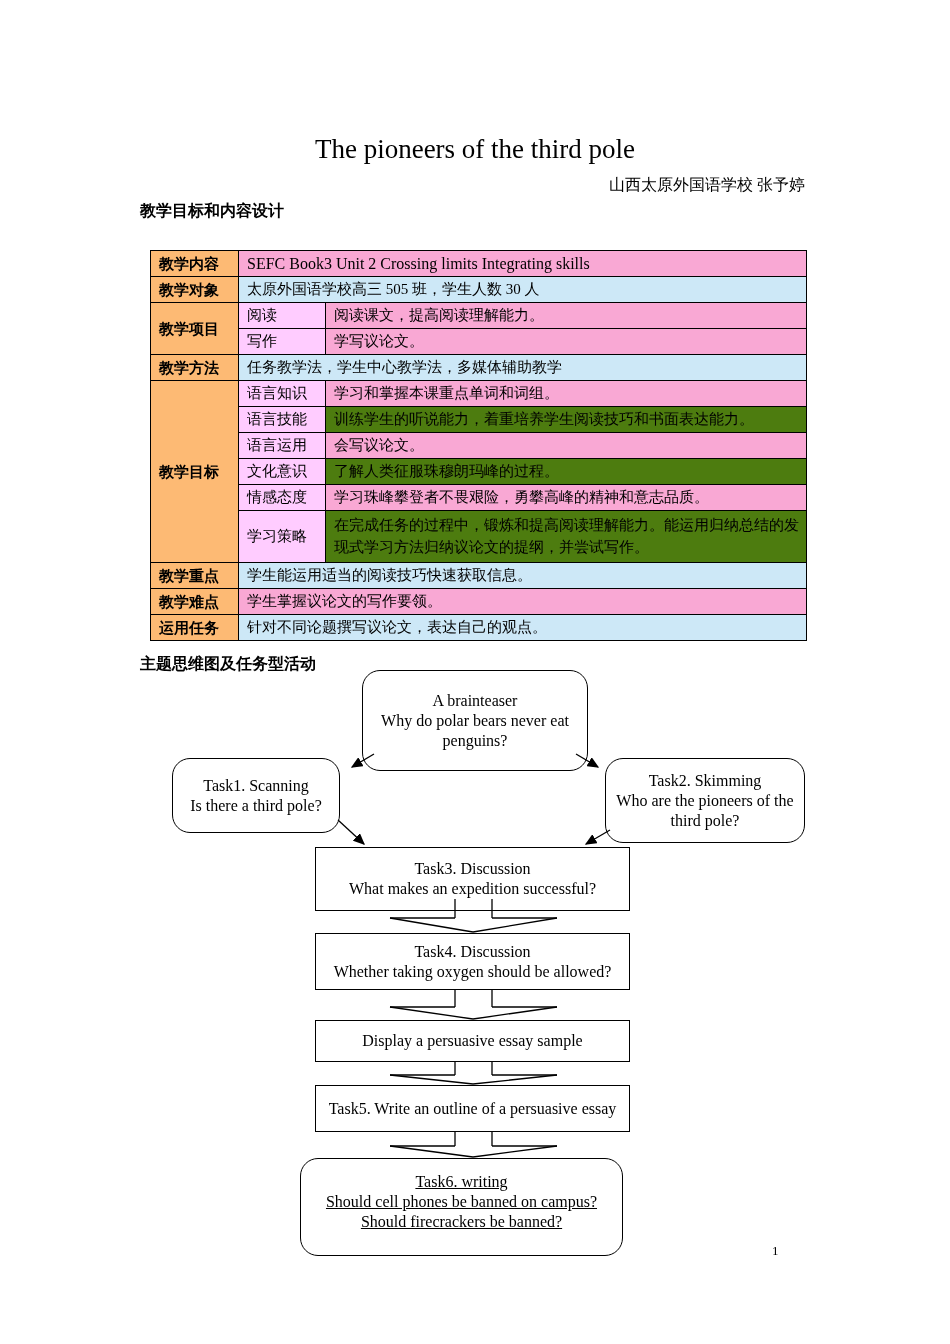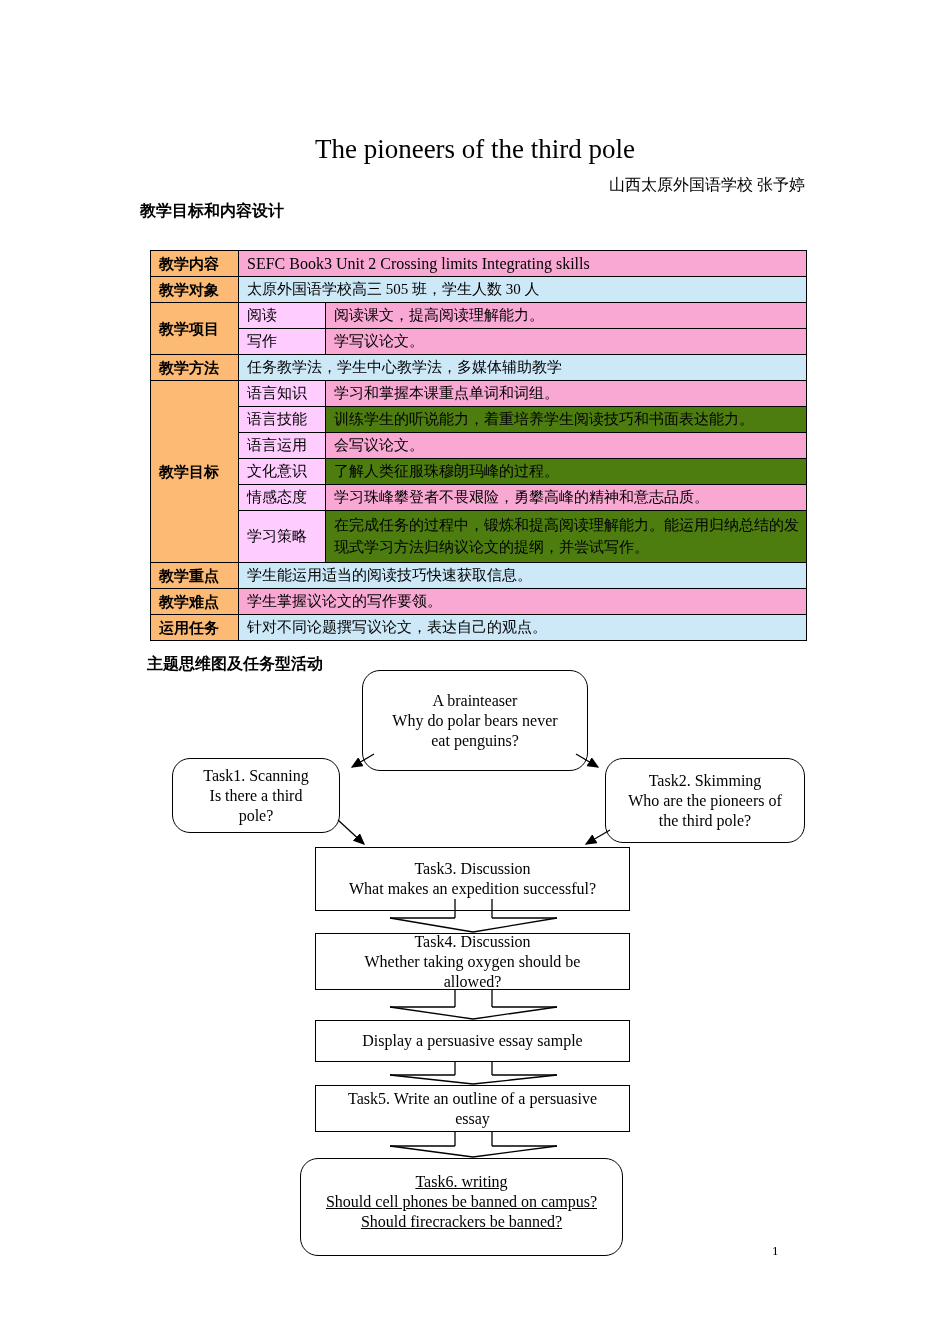--- a/index.html
+++ b/index.html
@@ -5,41 +5,41 @@
   html,body{margin:0;padding:0;background:#888;}
   #page{position:relative;width:950px;height:1344px;background:#ffffff;
         font-family:"Liberation Serif","DejaVu Serif",serif;color:#000;overflow:hidden;}
 
   .doc-title{position:absolute;left:0;top:134px;width:950px;text-align:center;
              font-size:27px;font-weight:normal;}
   .author{position:absolute;right:145px;top:175px;font-size:16px;}
   .sec-head{position:absolute;font-size:16px;font-weight:bold;
             font-family:"Liberation Sans","DejaVu Sans",sans-serif;}
   #sec1{left:140px;top:201px;}
-  #sec2{left:140px;top:654px;margin-left:7px;}
+  #sec2{left:140px;top:654px;}
 
   
   table.plan{position:absolute;left:150px;top:250px;width:656px;
              border-collapse:collapse;table-layout:fixed;font-size:15px;}
   table.plan td{border:1px solid #000;padding:0 0 0 8px;vertical-align:middle;
                 line-height:1.45;overflow:hidden;}
   tr.h26{height:26px;} tr.h52{height:52px;}
   td.lab{font-family:"Liberation Sans","DejaVu Sans",sans-serif;font-weight:bold;
          background:#fdba74;}
   td.sub{background:#FFCCFF;}
   td.pink{background:#4d7c0f;}
   td.blue{background:#CDE8F7;}
   td.white{background:#f9a8d4;}
   td.indent{padding-left:42px;}
   td.eng{font-size:16px;}
 
   
   .node{position:absolute;background:#fff;border:1.6px solid #000;
         box-sizing:border-box;text-align:center;font-size:16px;line-height:20px;
-        display:flex;flex-direction:column;justify-content:center;padding:2px 20px;}
+        display:flex;flex-direction:column;justify-content:center;padding:2px 10px;}
   .round{border-radius:18px;}
   #brainteaser{left:362px;top:670px;width:226px;height:101px;}
   #task1{left:172px;top:758px;width:168px;height:75px;}
   #task2{left:605px;top:758px;width:200px;height:85px;}
   #task3{left:315px;top:847px;width:315px;height:64px;border-width:1.4px;}
   #task4{left:315px;top:933px;width:315px;height:57px;border-width:1.4px;}
   #displaybox{left:315px;top:1020px;width:315px;height:42px;border-width:1.4px;}
   #task5{left:315px;top:1085px;width:315px;height:47px;border-width:1.4px;}
   #task6{left:300px;top:1158px;width:323px;height:98px;justify-content:flex-start;
          padding-top:13px;text-decoration:underline;}

